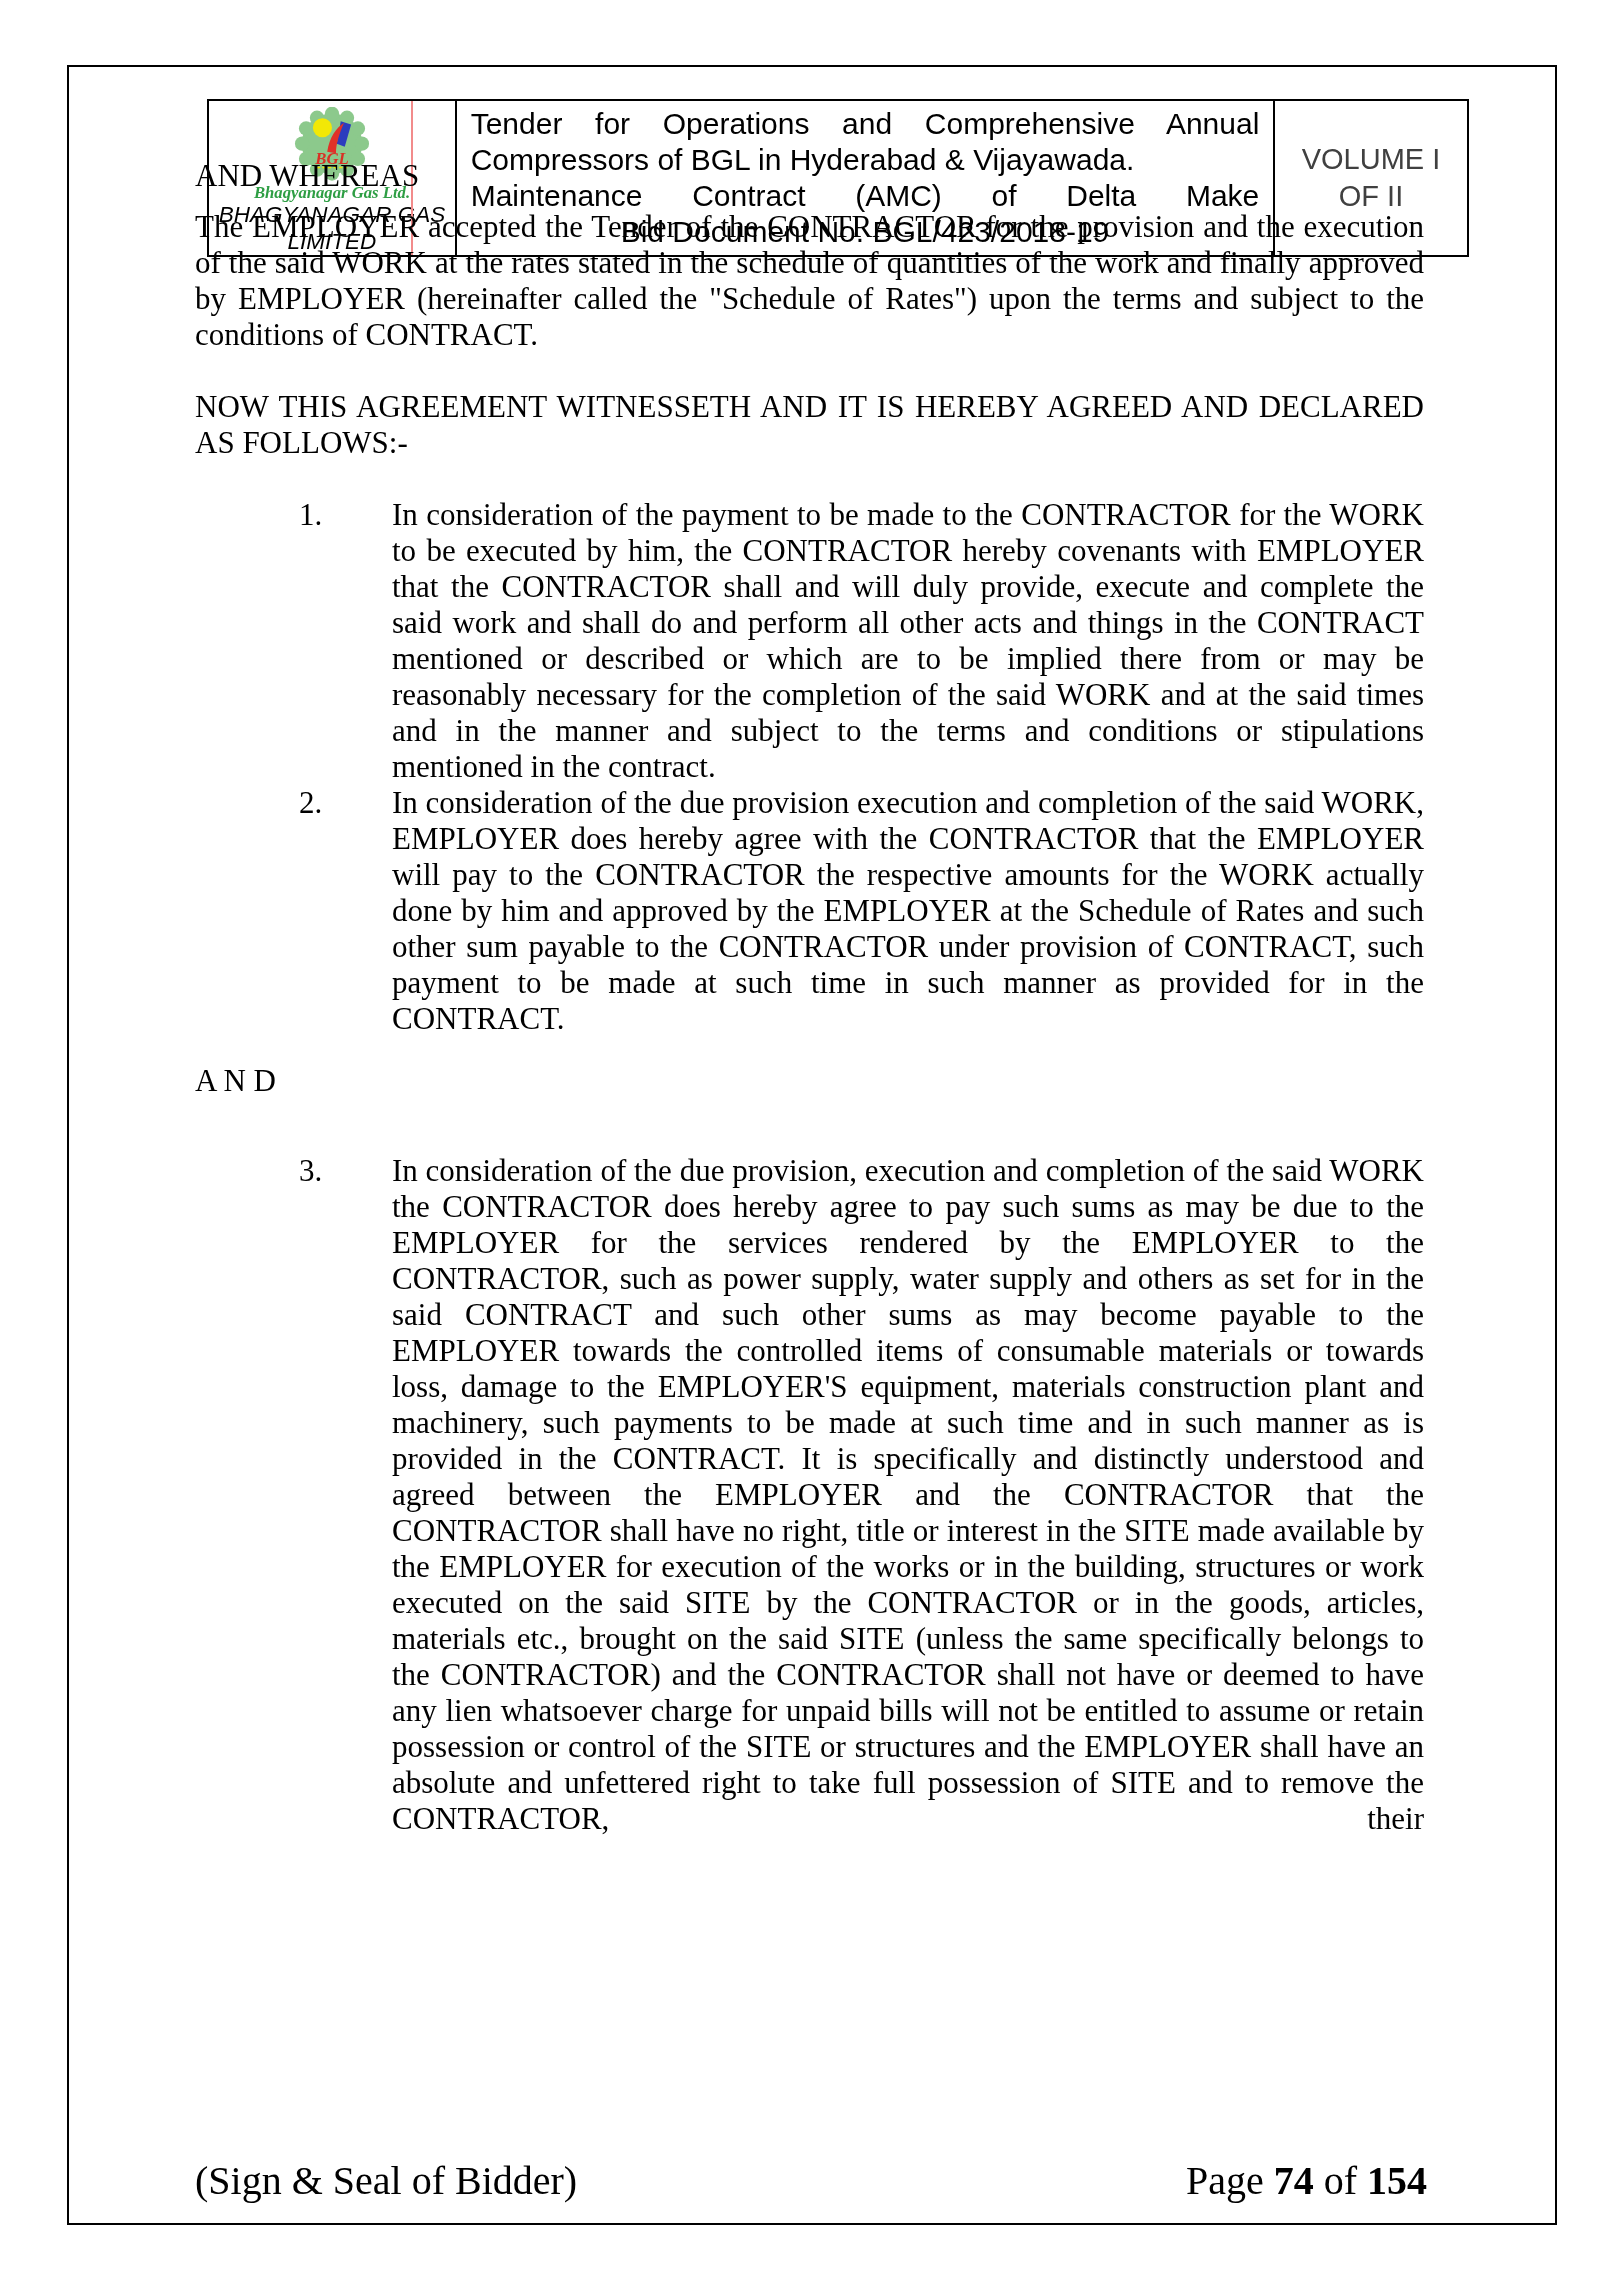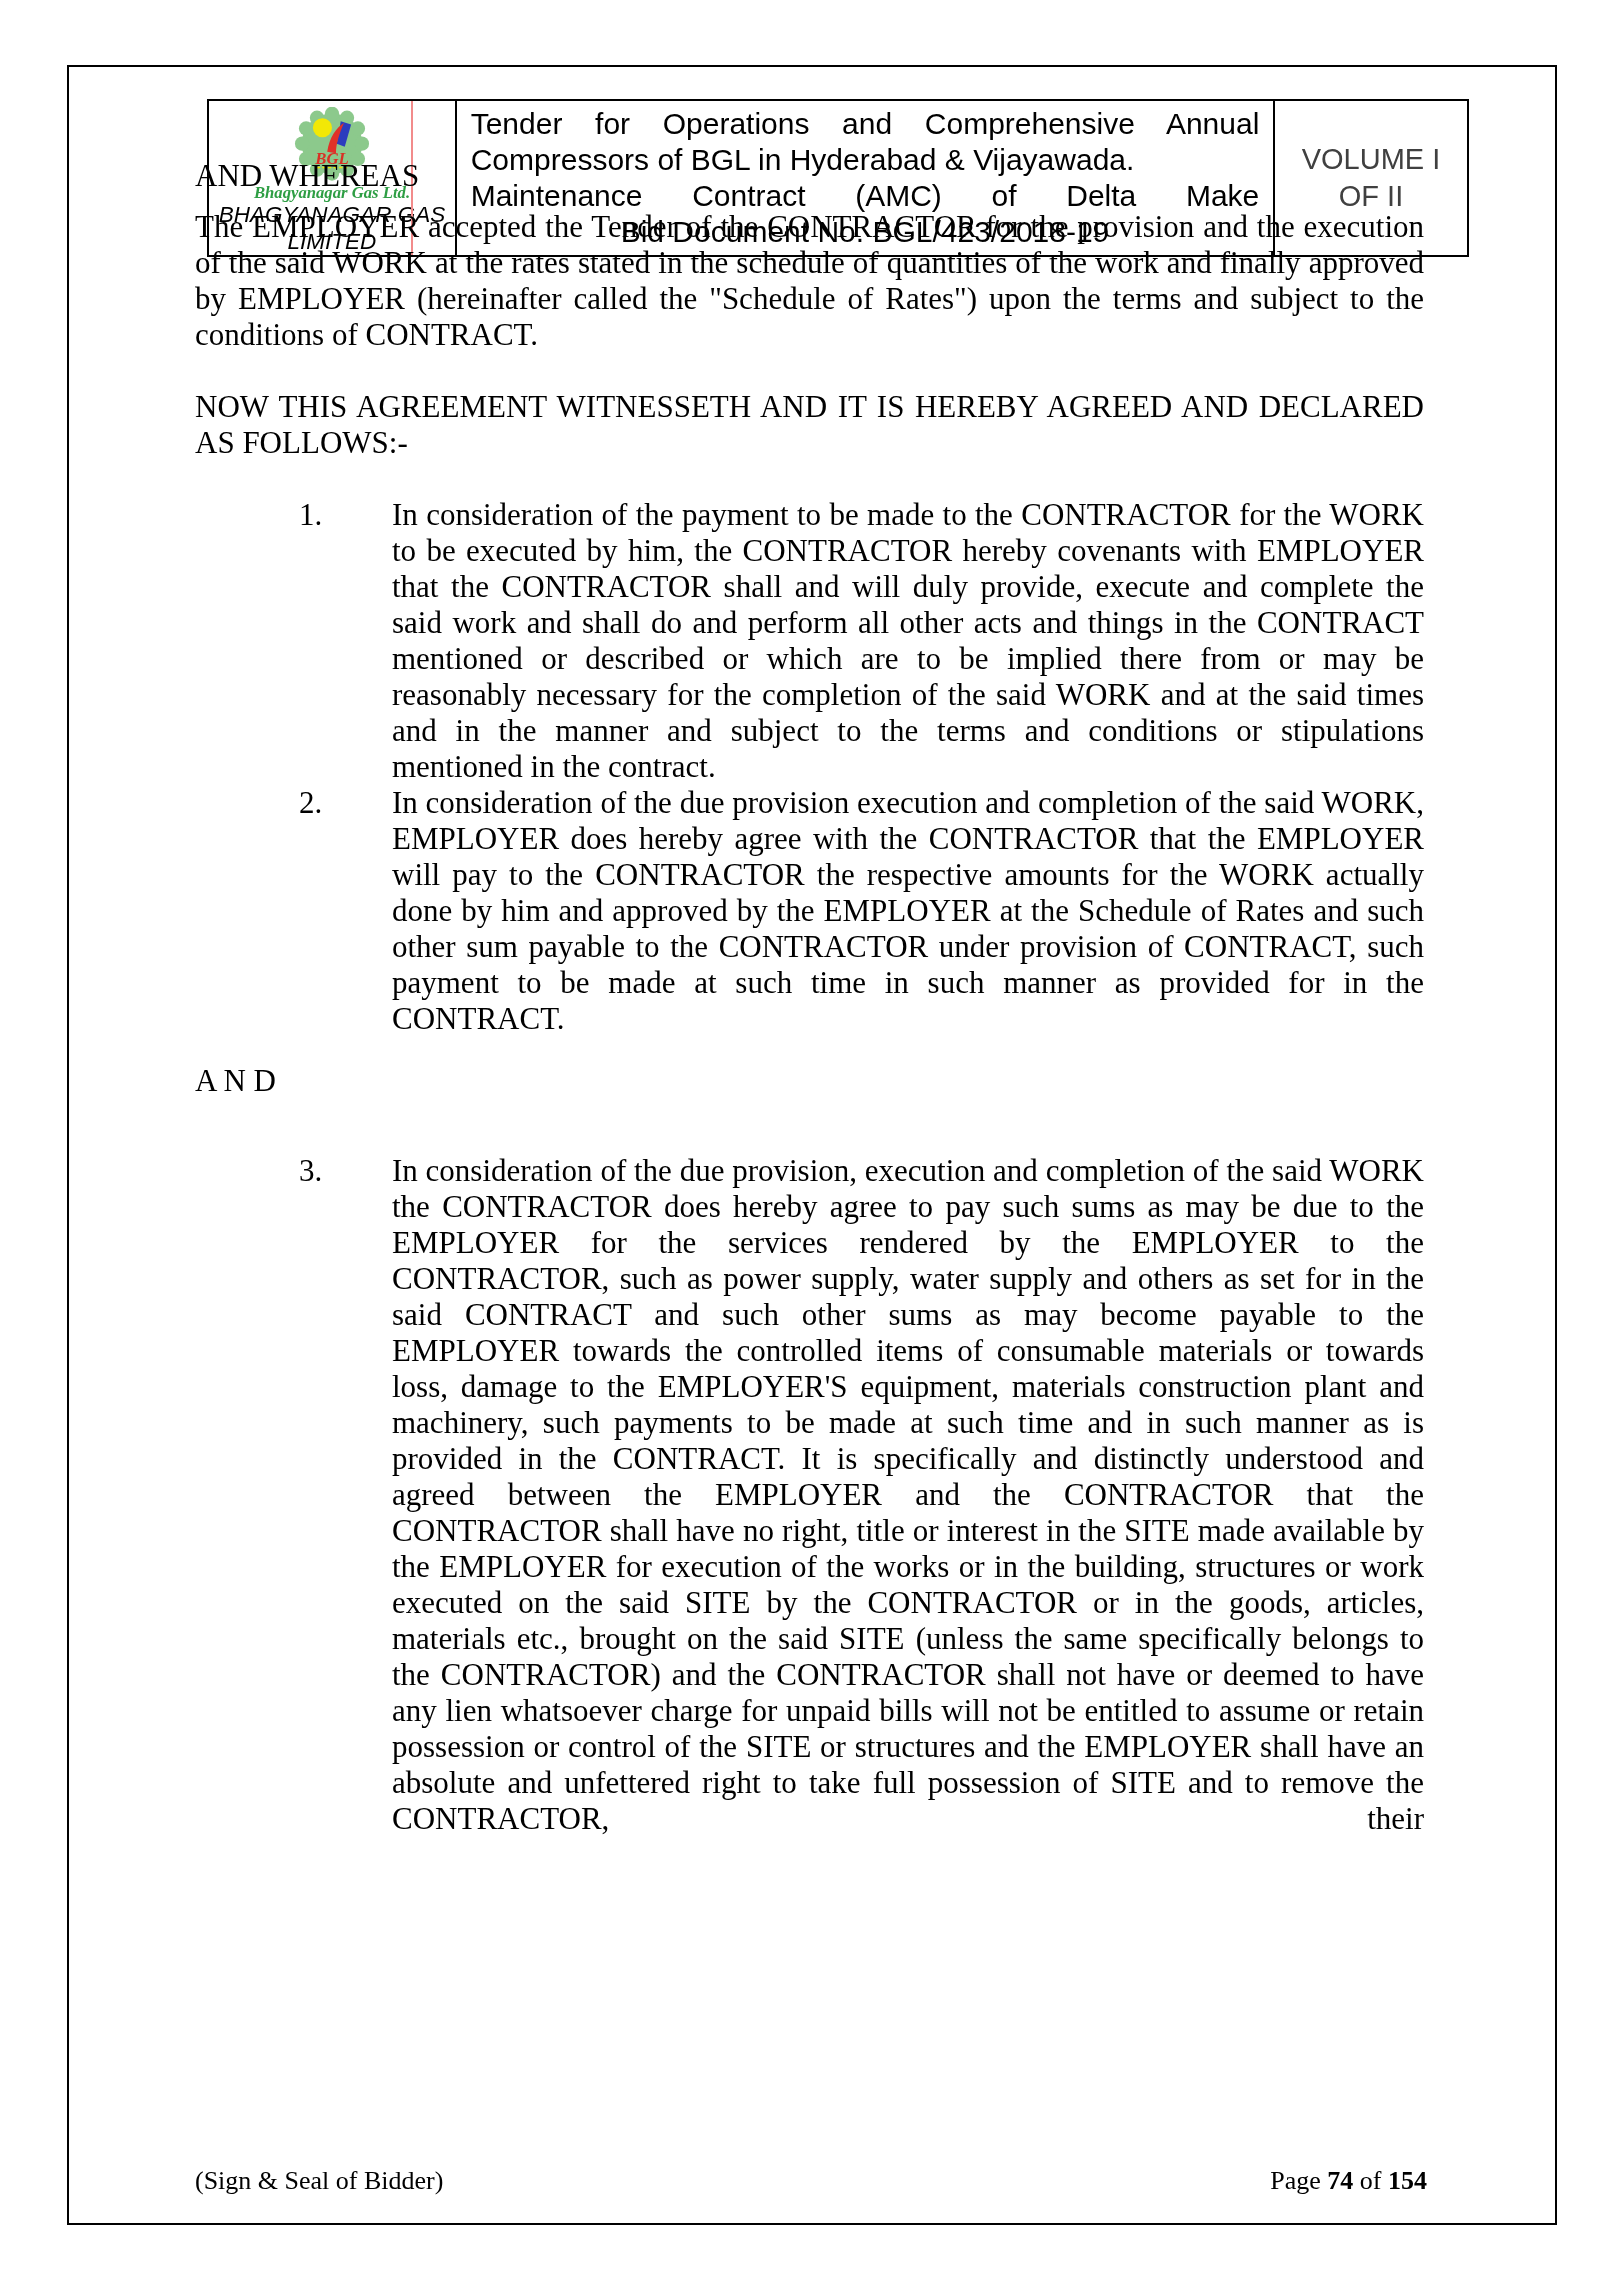--- a/index.html
+++ b/index.html
@@ -106,21 +106,21 @@
   .and-separator {
     margin-top: 25.5px;
   }
   .clause3-wrap { margin-top: 54px; }
   
   .page-footer {
     position: absolute;
     left: 126px; right: 128px; bottom: 24.5px;
     display: flex;
     justify-content: space-between;
-    font-size: 26px;
+    font-size: 40px;
     line-height: 36px;
     color: #000000;
   }
   .bold { font-weight: bold; }
 </style>
 </head>
 <body>
 
 <div class="page">
   <div class="border-box">

